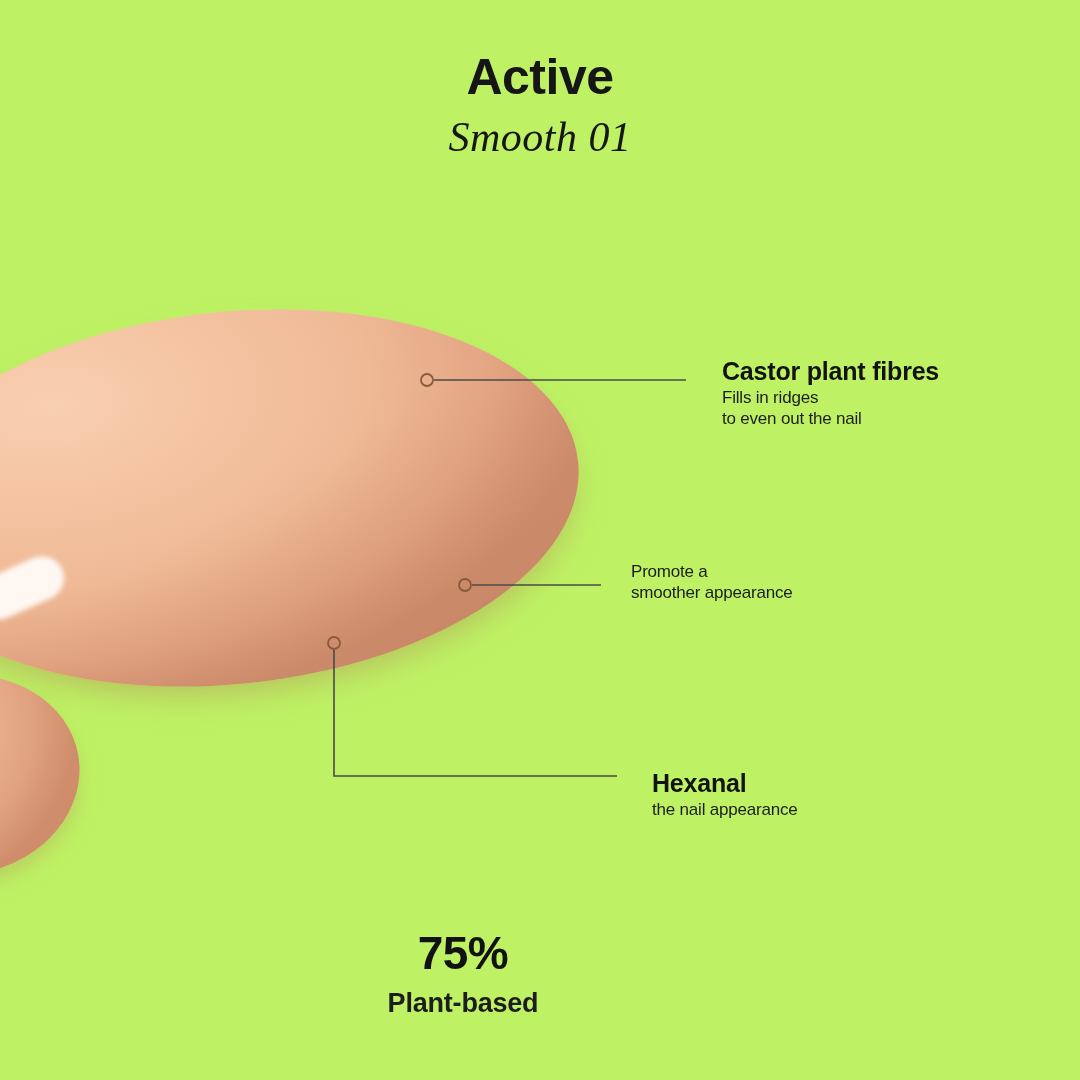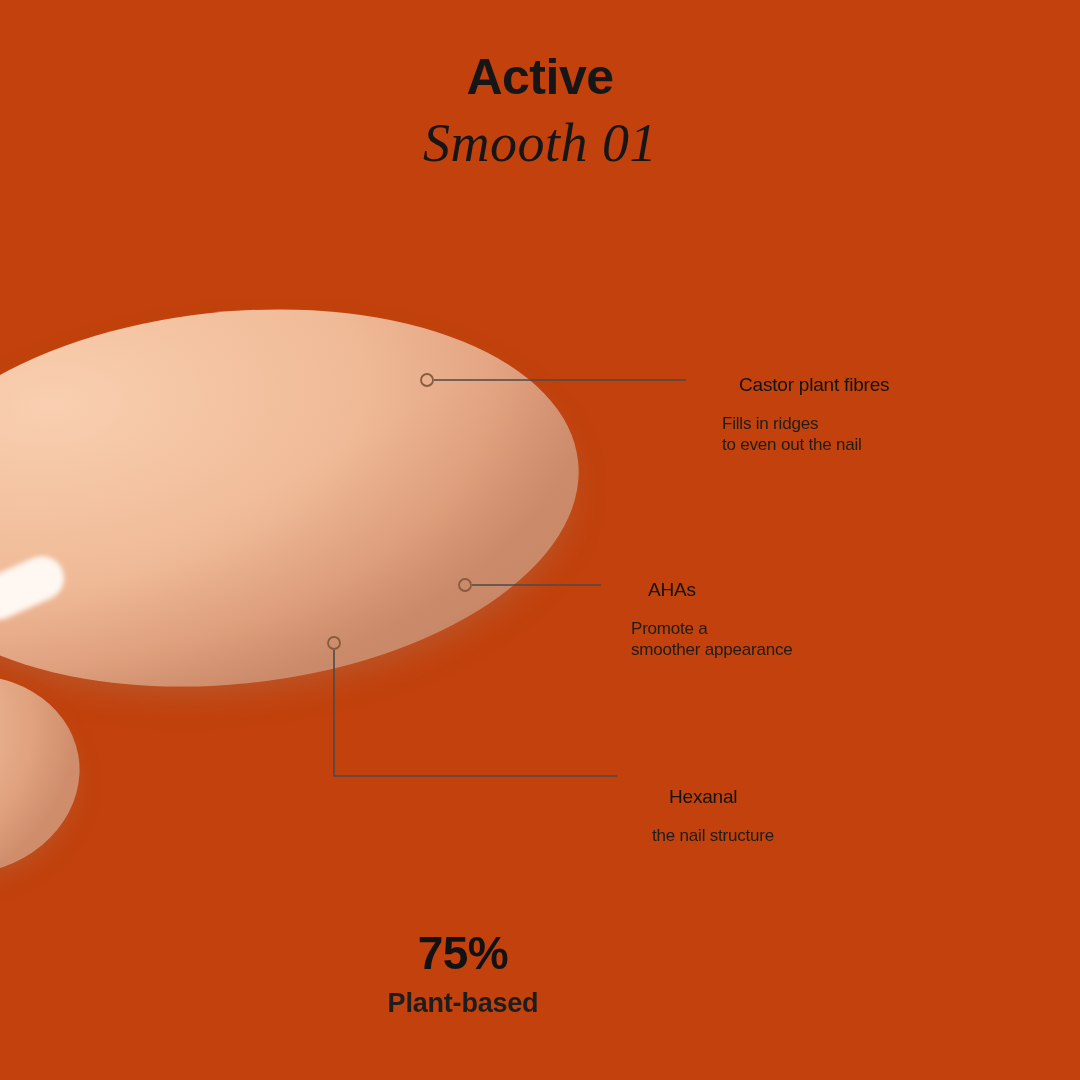--- a/index.html
+++ b/index.html
@@ -12,21 +12,21 @@
     height: 1080px;
     background: #fdece4;
     font-family: "Liberation Sans", sans-serif;
     color: #1a1a1a;
     overflow: hidden;
   }
   #stage {
     position: relative;
     width: 1080px;
     height: 1080px;
-    background: #c2410c;
+    background: #bef264;
     overflow: hidden;
   }
 
   
   .header {
     position: absolute;
     top: 52px;
     left: 0;
     width: 1080px;
     text-align: center;
@@ -36,21 +36,21 @@
     font-size: 50px;
     font-weight: bold;
     letter-spacing: -0.5px;
     line-height: 1.0;
     color: #161616;
     margin: 0;
   }
   .title-sub {
     font-family: "Liberation Serif", serif;
     font-style: italic;
-    font-size: 54px;
+    font-size: 42px;
     font-weight: normal;
     line-height: 1.0;
     color: #161616;
     margin: 14px 0 0 0;
     letter-spacing: 0.5px;
   }
 
   
   .blob-layer {
     position: absolute;
@@ -125,25 +125,25 @@
     inset: 0;
     width: 1080px;
     height: 1080px;
   }
 
   
   .anno {
     position: absolute;
   }
   .anno-title {
-    font-size: 19px;
-    font-weight: normal;
+    font-size: 25px;
+    font-weight: bold;
     line-height: 1.22;
     color: #131313;
-    margin: 17px;
+    margin: 0;
     letter-spacing: -0.2px;
   }
   .anno-line {
     font-size: 17px;
     font-weight: normal;
     line-height: 1.24;
     color: #1d1d1d;
     margin: 0;
     letter-spacing: -0.2px;
   }
@@ -211,28 +211,27 @@
     <div class="title-sub">Smooth 01</div>
   </div>
 
   <div class="anno" id="anno-1">
     <div class="anno-title">Castor plant fibres</div>
     <div class="anno-line">Fills in ridges</div>
     <div class="anno-line">to even out the nail</div>
   </div>
 
   <div class="anno" id="anno-2">
-    <div class="anno-title">AHAs</div>
     <div class="anno-line">Promote a</div>
     <div class="anno-line">smoother appearance</div>
   </div>
 
   <div class="anno" id="anno-3">
     <div class="anno-title">Hexanal</div>
-    <div class="anno-line">the nail structure</div>
+    <div class="anno-line">the nail appearance</div>
   </div>
 
   <div class="stat">
     <div class="stat-value">75%</div>
     <div class="stat-label">Plant-based</div>
   </div>
 
 </div>
 
 </body></html>

